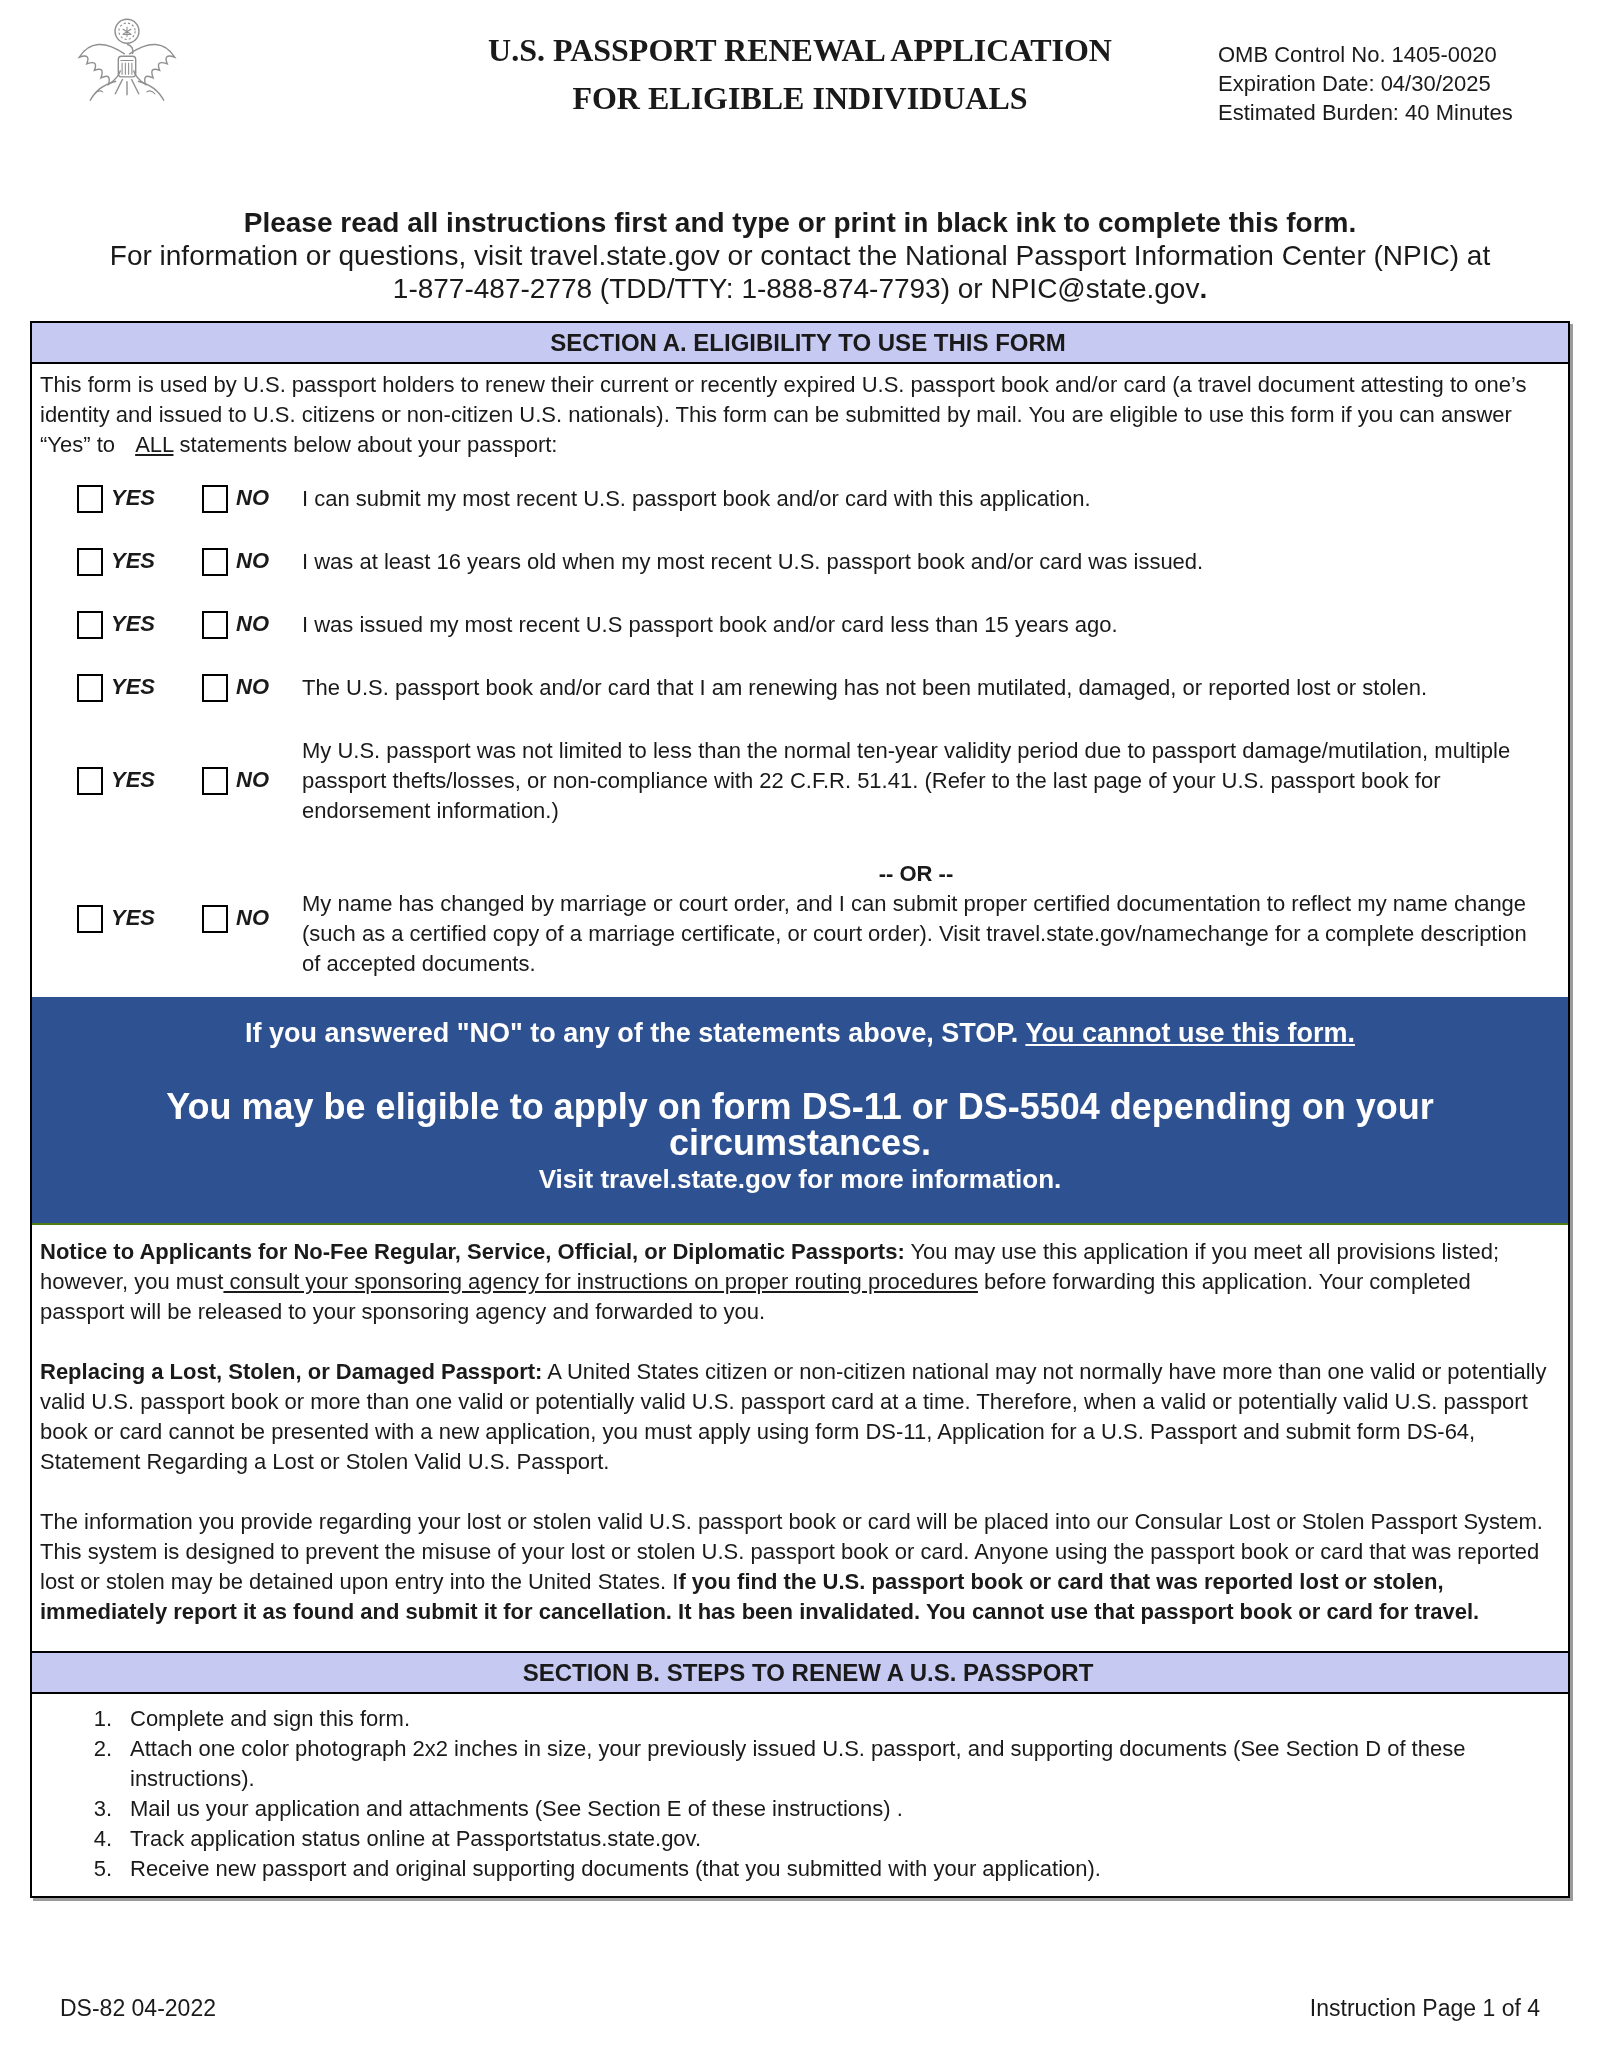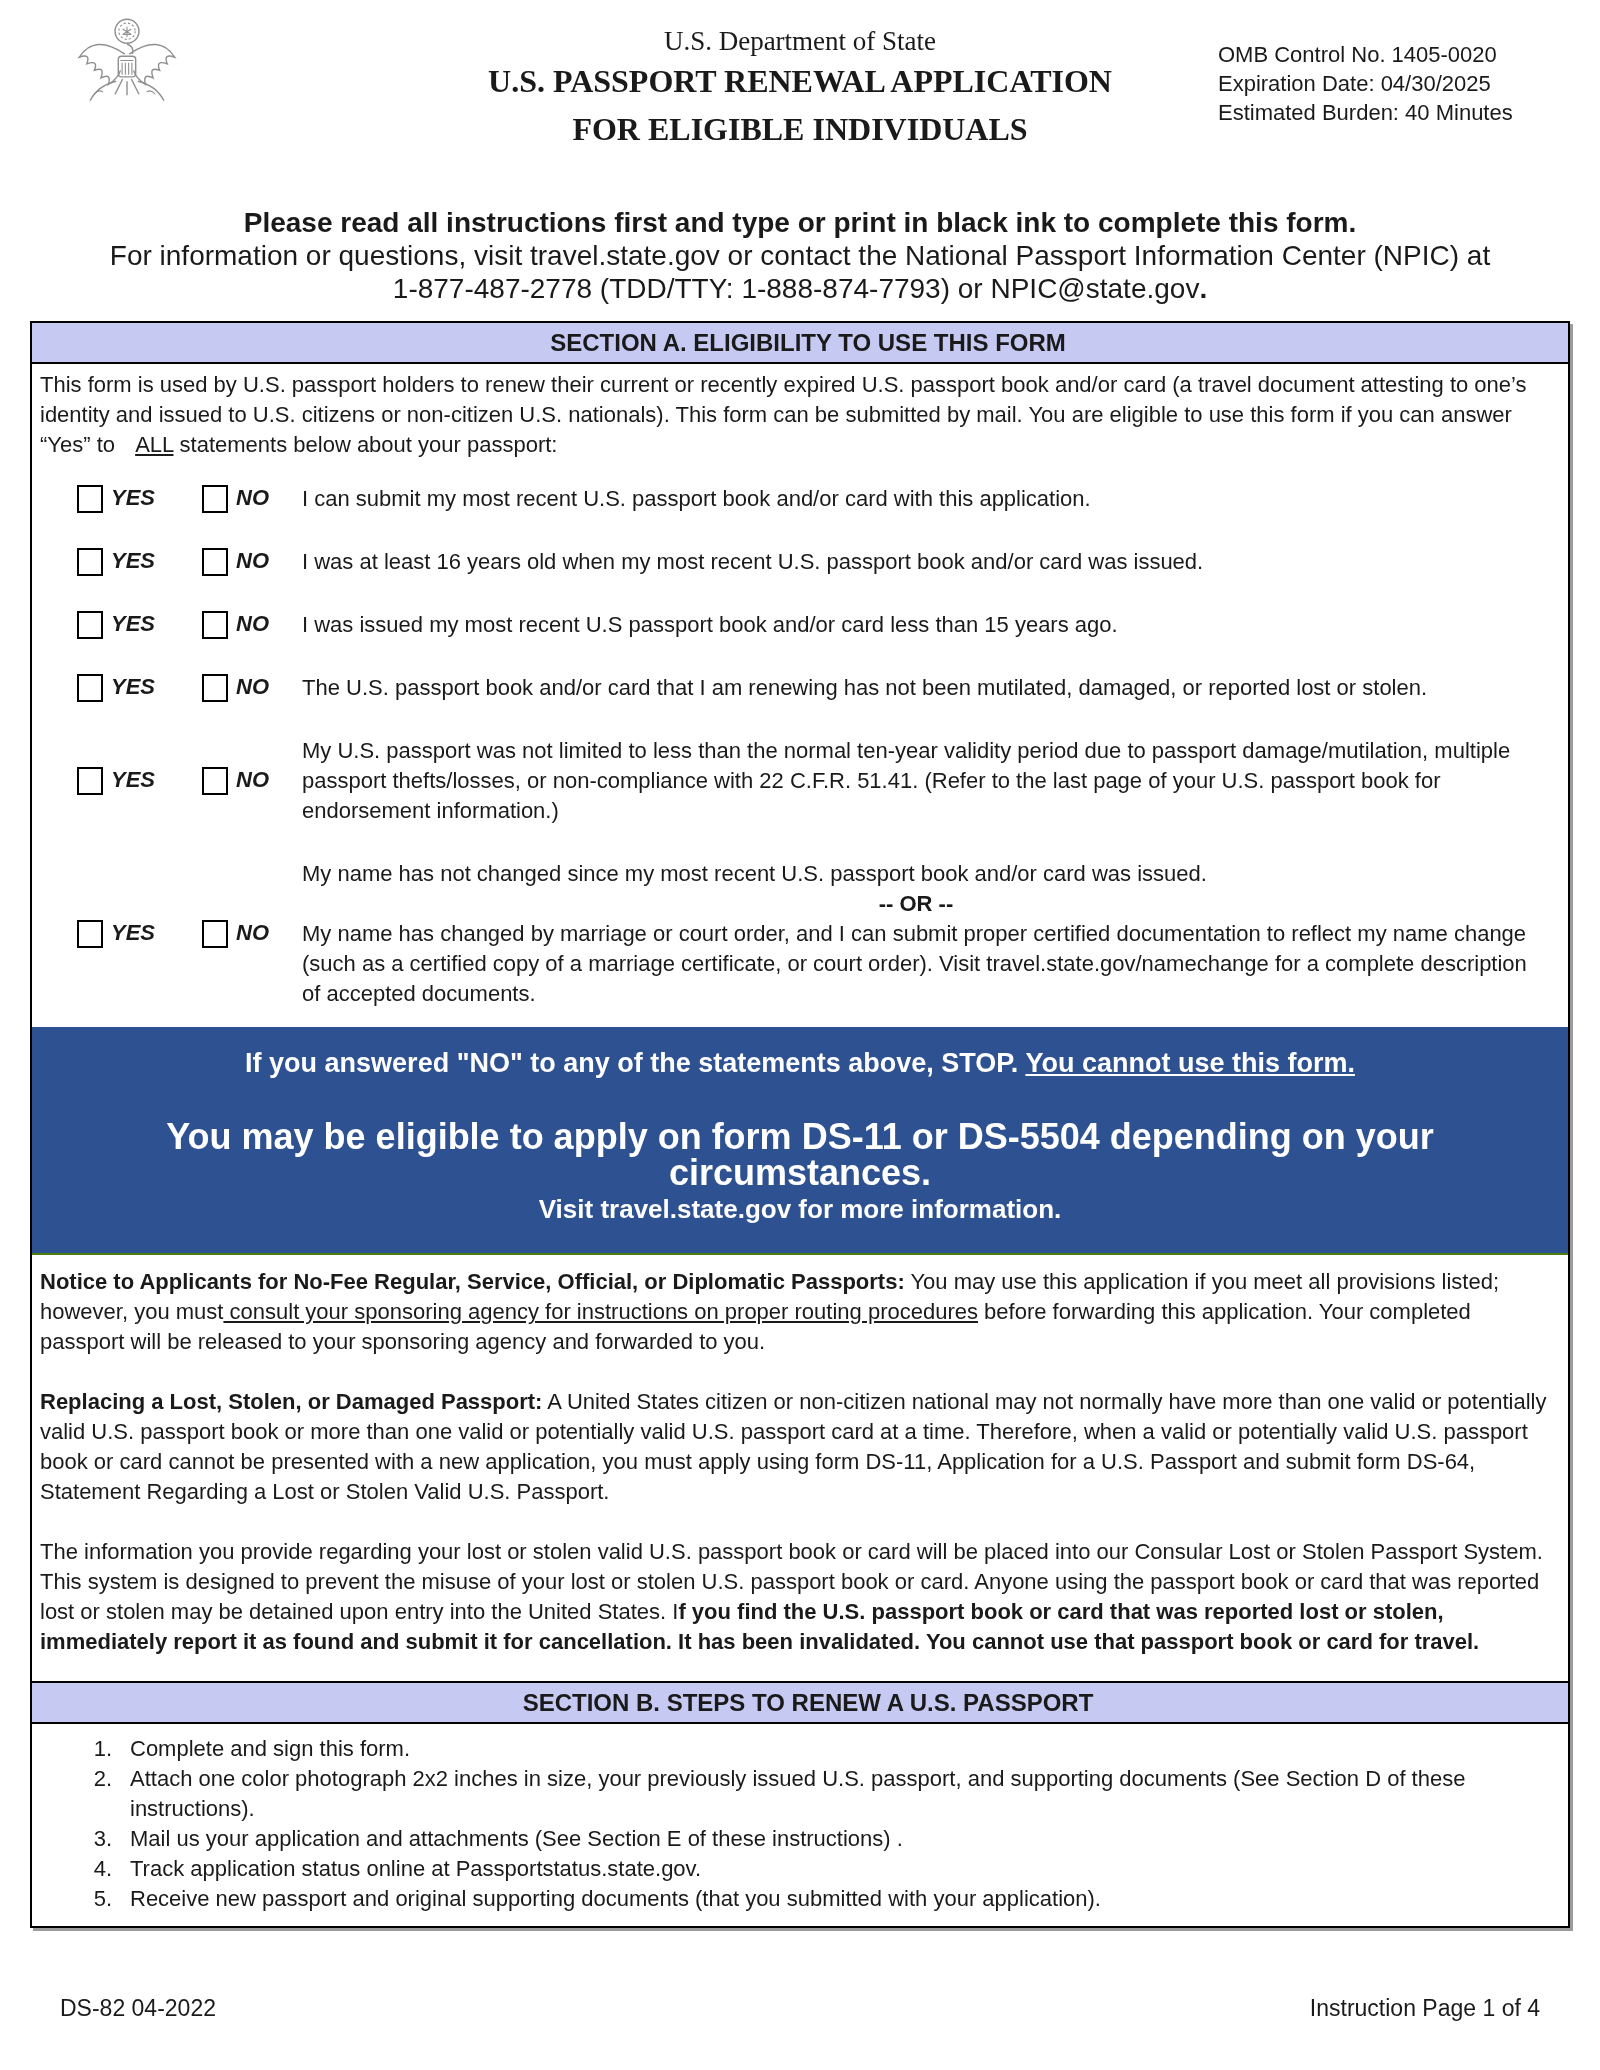--- a/index.html
+++ b/index.html
@@ -106,21 +106,20 @@
           <path d="M52 35 Q80 16 94 38 Q83 34 87 44 Q76 40 80 50 Q70 46 74 57 Q64 52 67 63 Q58 57 56 50"></path>
           <rect x="42" y="37" width="16" height="19" rx="3"></rect>
           <path d="M44 41 h12 M45.5 43 v11 M48.5 43 v11 M51.5 43 v11 M54.5 43 v11" stroke-width="1"></path>
           <path d="M46 58 l-7 14 M50 60 v13 M54 58 l7 14"></path>
           <path d="M40 60 Q23 64 16 78 M60 60 Q77 64 84 78"></path>
           <path d="M20 72 q4 -5 8 -2 M76 72 q-4 -5 -8 -2" stroke-width="1"></path>
         </g>
       </svg>
     </div>
     <div class="hdr-center">
-      <div class="agency">U.S. Department of State</div>
       <div class="title1">U.S. PASSPORT RENEWAL APPLICATION</div>
       <div class="title2">FOR ELIGIBLE INDIVIDUALS</div>
     </div>
     <div class="omb">
       <div>OMB Control No. 1405-0020</div>
       <div>Expiration Date: 04/30/2025</div>
       <div>Estimated Burden: 40 Minutes</div>
     </div>
   </div>
 
@@ -203,21 +202,20 @@
       <div class="elig-row">
         <span class="cb-group">
             <span class="cb"></span>
             <span class="cb-label">YES</span>
           </span>
         <span class="cb-group no">
             <span class="cb"></span>
             <span class="cb-label">NO</span>
           </span>
         <div class="stmt">
-          <span>My name has not changed since my most recent U.S. passport book and/or card was issued.</span>
           <span class="or">-- OR --</span>
           <span>My name has changed by marriage or court order, and I can submit proper certified documentation to reflect my name change (such as a certified copy of a marriage certificate, or court order). Visit travel.state.gov/namechange for a complete description of accepted documents.</span>
         </div>
       </div>
 
     </div>
 
     <div class="stopbox">
       <div class="stop-line1">
         <span>If you answered "NO" to any of the statements above, STOP. </span><span class="u">You cannot use this form.</span>

